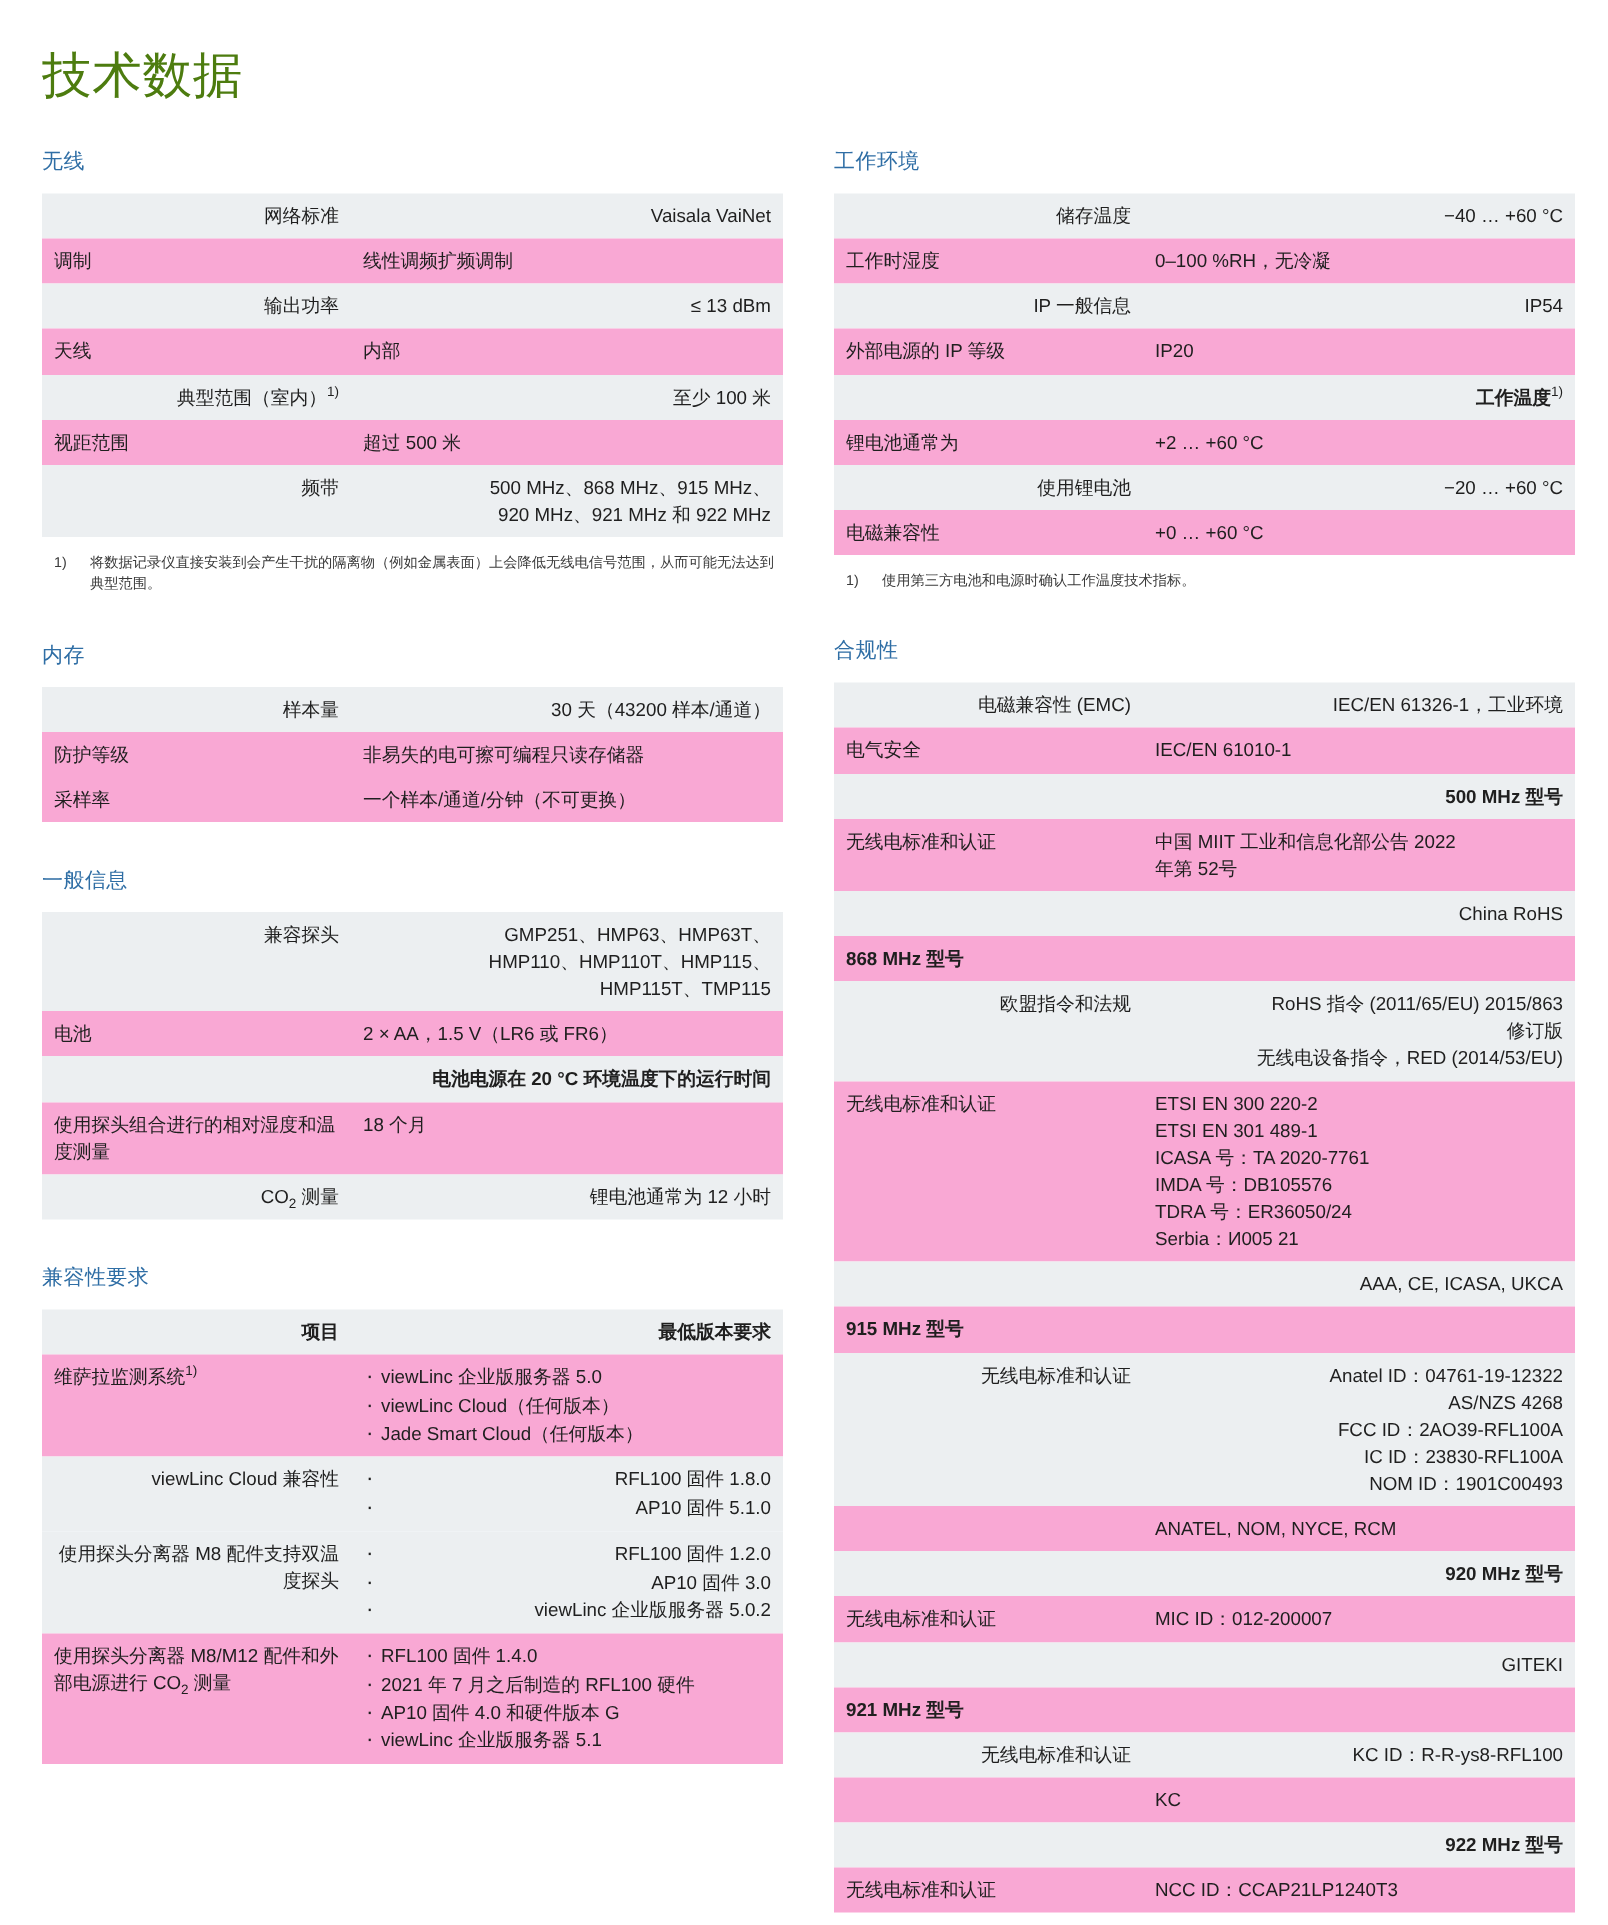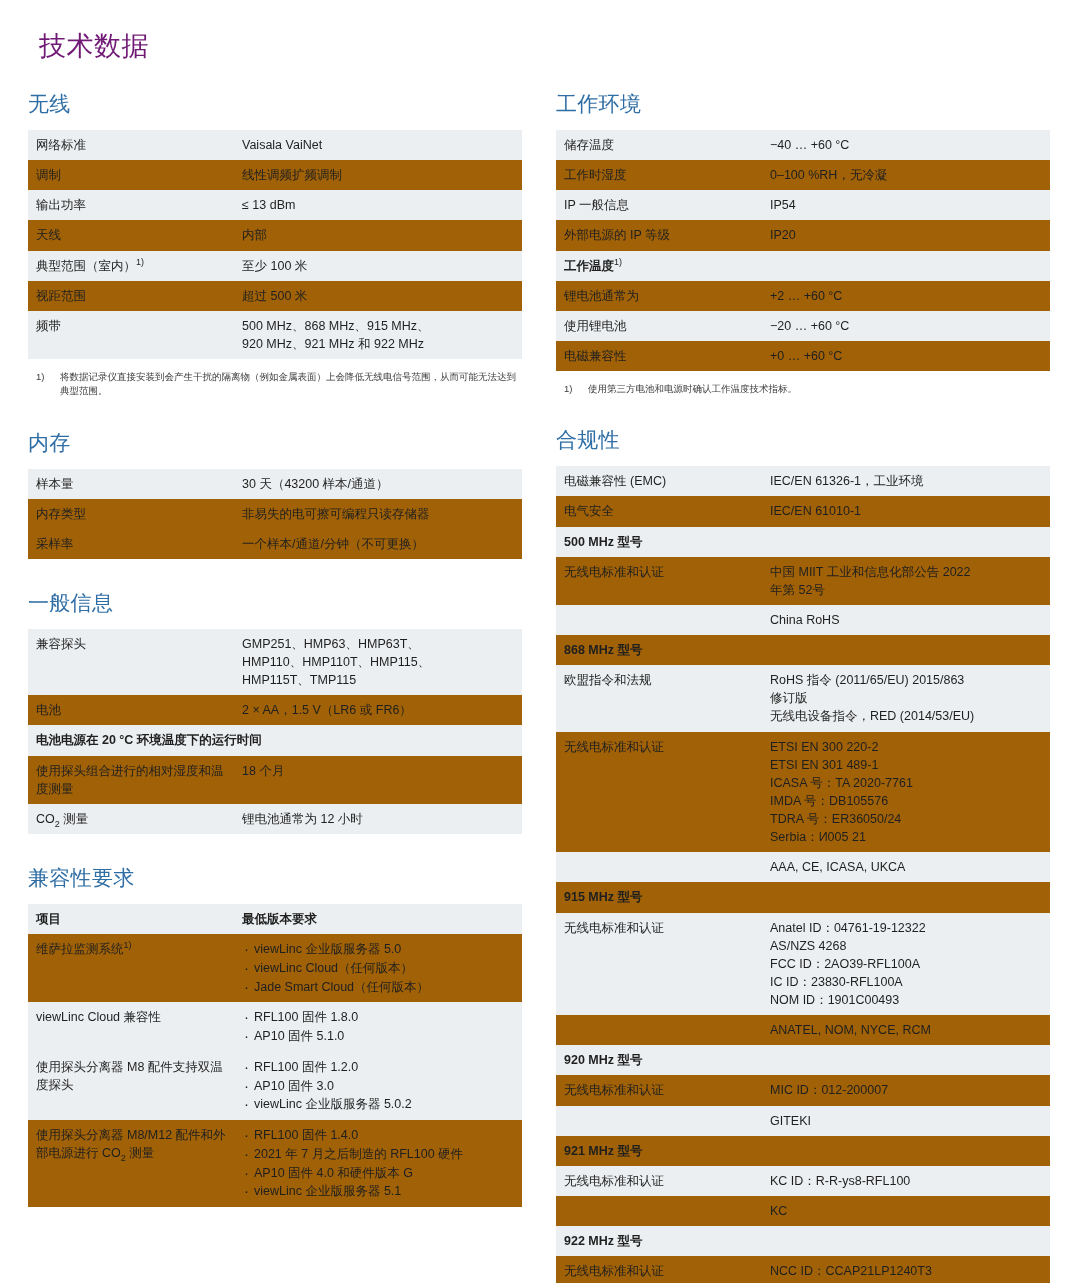--- a/index.html
+++ b/index.html
@@ -15,37 +15,37 @@
     -webkit-font-smoothing: antialiased;
   }
   .page {
     position: relative;
     width: 1072px;
     min-height: 1283px;
     box-sizing: border-box;
     padding: 24px 28px 30px 28px;
   }
   h1.page-title {
-    font-size: 27px;
+    font-size: 33px;
     font-weight: 400;
-    color: #701a75;
-    margin: 4px 0 26px 11px;
+    color: #4d7c0f;
+    margin: 4px 0 26px 0;
     letter-spacing: 0.5px;
   }
   .columns {
     display: flex;
     gap: 34px;
     align-items: flex-start;
   }
   .col {
     width: 494px;
     flex: 0 0 494px;
   }
   h2.section-title {
-    font-size: 21px;
+    font-size: 14px;
     font-weight: 400;
     color: #2f6ea5;
     margin: 0 0 12px 0;
     letter-spacing: 0.3px;
   }
   .col .section + .section {
     margin-top: 30px;
   }
   table.spec {
     width: 100%;
@@ -54,23 +54,24 @@
     font-size: 12.5px;
   }
   table.spec td {
     padding: 6px 8px 6px 8px;
     vertical-align: top;
     line-height: 1.45;
     color: #1f1f1f;
   }
   table.spec tr.shade td {
     background: #eceff1;
+    text-align: right;
   }
   table.spec tr.plain td {
-    background: #a16207;
+    background: #f9a8d4;
   }
   td.k {
     width: 190px;
   }
   td.v {
     width: auto;
   }
   td.full {
     font-weight: bold;
   }
@@ -180,21 +181,21 @@
 
       <div class="section">
         <h2 class="section-title">内存</h2>
         <table class="spec">
           <tbody>
             <tr class="shade">
               <td class="k">样本量</td>
               <td class="v">30 天（43200 样本/通道）</td>
             </tr>
             <tr class="plain">
-              <td class="k">内存类型</td>
+              <td class="k">防护等级</td>
               <td class="v">非易失的电可擦可编程只读存储器</td>
             </tr>
             <tr class="plain">
               <td class="k">采样率</td>
               <td class="v">一个样本/通道/分钟（不可更换）</td>
             </tr>
           </tbody>
         </table>
       </div>
 

